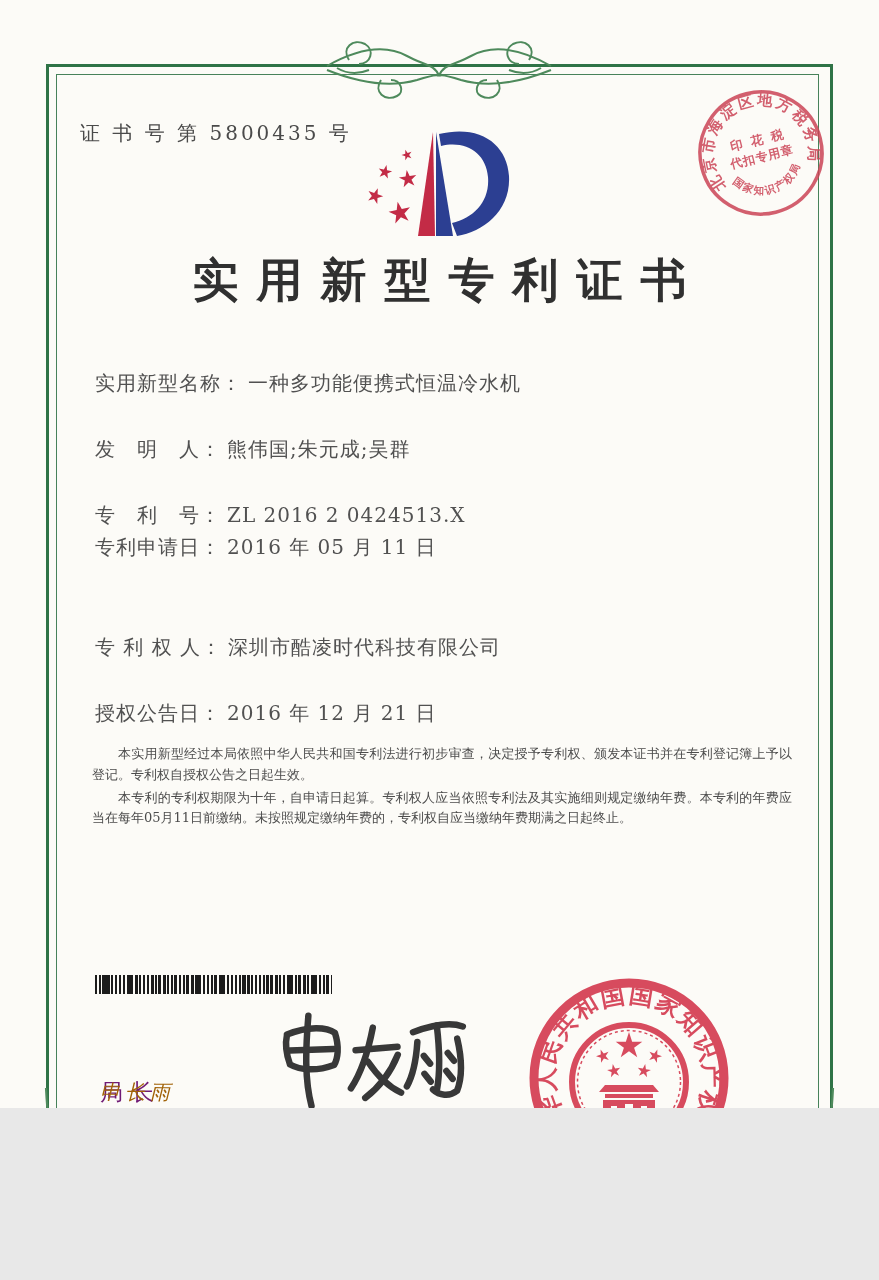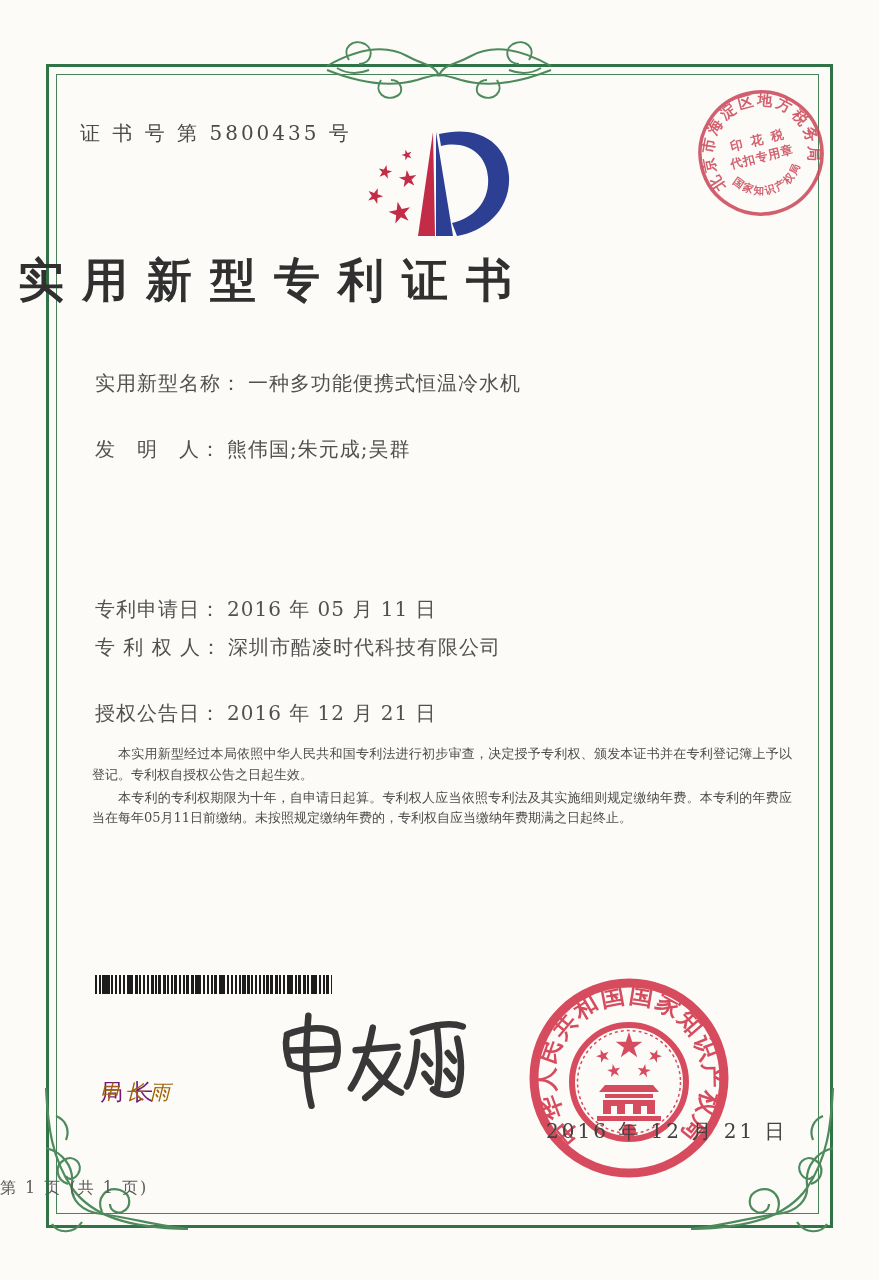--- a/index.html
+++ b/index.html
@@ -1,30 +1,30 @@
 <!DOCTYPE html>
 <html><head>
 <meta charset="utf-8">
 <style>
   html,body{margin:0;padding:0;background:#e8e8e8;}
   .page{
-    position:relative;width:879px;height:1280px;margin:0 auto;
+    position:relative;width:879px;height:1108px;margin:0 auto;
     background:#fcfbf7;overflow:hidden;
     font-family:"DejaVu Serif","Liberation Serif",serif;color:#4b4b4b;
   }
   
   .frame-outer{position:absolute;left:46px;top:64px;width:781px;height:1158px;
     border:3px solid #2f7346;}
   .frame-inner{position:absolute;left:56px;top:74px;width:761px;height:1138px;
     border:1px solid #47825a;}
   .ornament{position:absolute;pointer-events:none;}
   
   .cert-no{position:absolute;left:80px;top:120px;font-size:20px;letter-spacing:3px;color:#4a4a4a;}
   .logo{position:absolute;left:322px;top:124px;}
-  .title{position:absolute;left:0;top:250px;width:100%;
+  .title{position:absolute;left:0;top:250px;width:100%;text-align:center;
     font-size:46px;font-weight:bold;color:#303030;letter-spacing:18px;text-indent:18px;}
   
   .field{position:absolute;left:95px;font-size:20px;color:#515151;letter-spacing:1px;white-space:nowrap;}
   .field .lbl{margin-right:6px;}
   
   .paras{position:absolute;left:92px;top:744px;width:700px;font-size:13px;
     line-height:1.6;color:#4c4c4c;text-align:justify;}
   .paras p{margin:0 0 2px 0;text-indent:2em;}
   
   .barcode{position:absolute;left:95px;top:975px;width:237px;height:19px;
@@ -104,21 +104,24 @@
   </svg>
 
   <div class="title">实用新型专利证书</div>
 
   <div class="field" style="top:370px">
     <span class="lbl">实用新型名称：</span><span>一种多功能便携式恒温冷水机</span>
   </div>
   <div class="field" style="top:436px">
     <span class="lbl">发　明　人：</span><span>熊伟国;朱元成;吴群</span>
   </div>
-  <div class="field" style="top:596px">
+  <div class="field" style="top:502px">
+    <span class="lbl">专　利　号：</span><span>ZL 2016 2 0424513.X</span>
+  </div>
+  <div class="field" style="top:534px">
     <span class="lbl">专利申请日：</span><span>2016 年 05 月 11 日</span>
   </div>
   <div class="field" style="top:634px">
     <span class="lbl">专 利 权 人：</span><span>深圳市酷凌时代科技有限公司</span>
   </div>
   <div class="field" style="top:700px">
     <span class="lbl">授权公告日：</span><span>2016 年 12 月 21 日</span>
   </div>
 
   <div class="paras">

